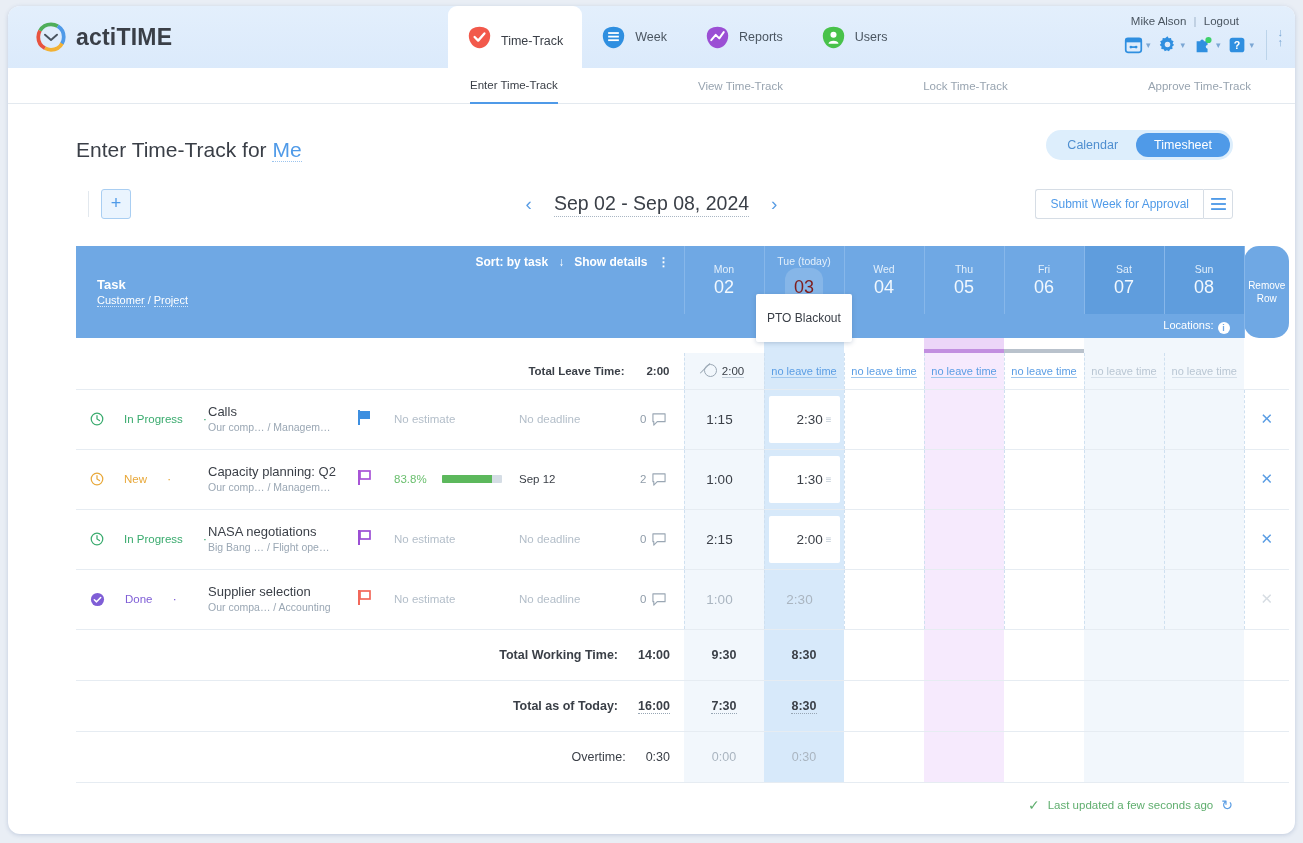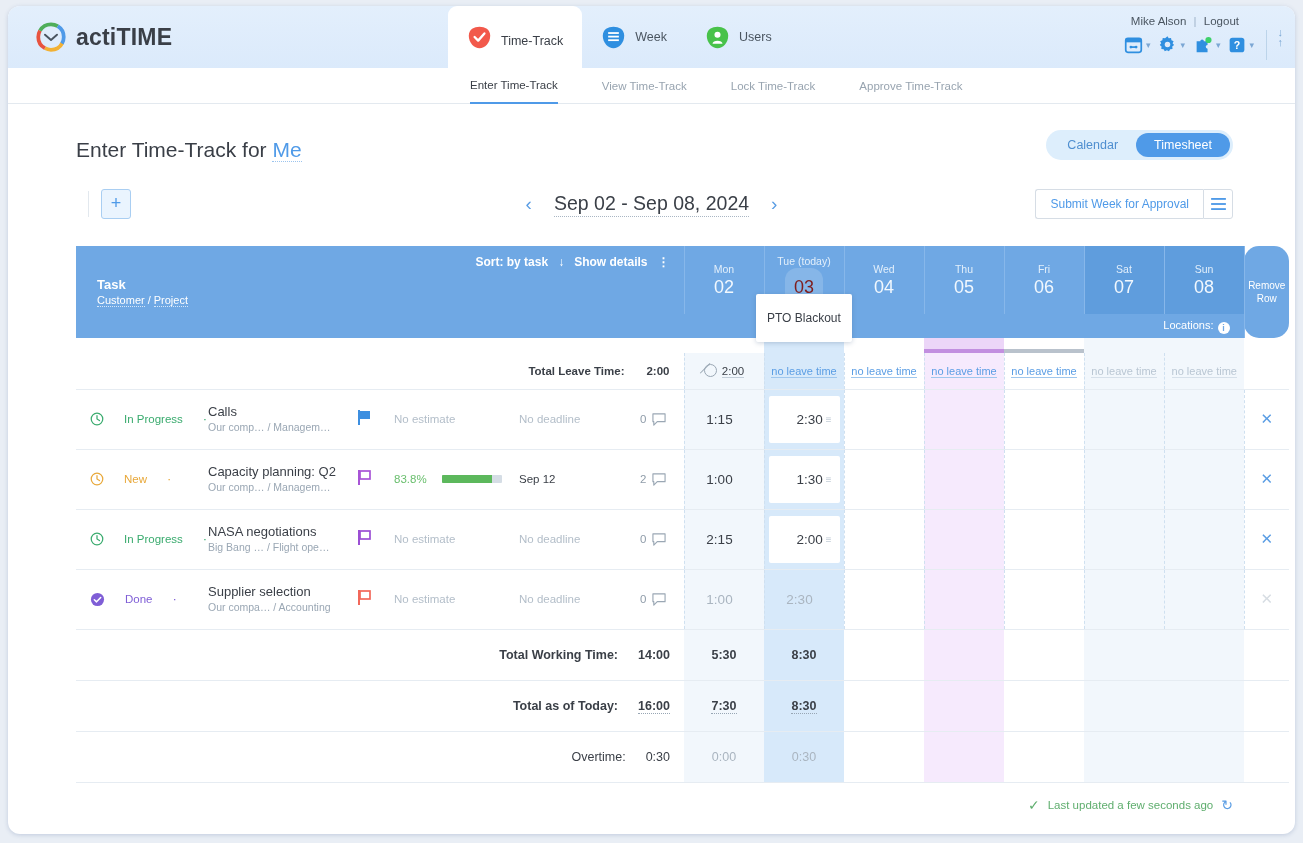--- a/index.html
+++ b/index.html
@@ -74,20 +74,21 @@
     display: flex; flex-direction: column; align-items: center;
     color: #7ba7d4; font-size: 11px; line-height: 10px; cursor: pointer;
   }
 
   
   .subnav {
     height: 36px;
     border-bottom: 1px solid #e3e9ef;
     display: flex; align-items: center;
     padding-left: 462px;
+    justify-content: space-between;
   }
   .subnav-item {
     font-size: 11.5px; color: #98a4b0;
     margin-right: 44px; cursor: pointer;
     height: 36px; display: flex; align-items: center;
     white-space: nowrap;
   }
   .subnav-item.active {
     color: #3a3f47;
     border-bottom: 2px solid #4f9ae8;
@@ -375,20 +376,27 @@
         <span class="tab-label">Time-Track</span>
       </div>
       <div class="nav-tab">
         <svg class="tab-ico" viewBox="0 0 28 28">
           <path d="M14 2 C20 2 26 5 26 12 C26 20 20 26 14 26 C8 26 2 20 2 12 C2 5 8 2 14 2 Z" fill="#2f8fe0"></path>
           <rect x="8" y="8" width="12" height="2" fill="#fff"></rect>
           <rect x="8" y="12" width="12" height="2" fill="#fff"></rect>
           <rect x="8" y="16" width="12" height="2" fill="#fff"></rect>
         </svg>
         <span class="tab-label">Week</span>
+      </div>
+      <div class="nav-tab">
+        <svg class="tab-ico" viewBox="0 0 28 28">
+          <path d="M14 2 C20 2 26 5 26 12 C26 20 20 26 14 26 C8 26 2 20 2 12 C2 5 8 2 14 2 Z" fill="#9b4fd4"></path>
+          <path d="M7 17 L12 11 L16 15 L21 8" fill="none" stroke="#fff" stroke-width="2.2" stroke-linecap="round" stroke-linejoin="round"></path>
+        </svg>
+        <span class="tab-label">Reports</span>
       </div>
       <div class="nav-tab">
         <svg class="tab-ico" viewBox="0 0 28 28">
           <path d="M14 2 C20 2 26 5 26 12 C26 20 20 26 14 26 C8 26 2 20 2 12 C2 5 8 2 14 2 Z" fill="#48c24a"></path>
           <circle cx="14" cy="11" r="3.4" fill="#fff"></circle>
           <path d="M8.4 21 C8.4 16.6 19.6 16.6 19.6 21 Z" fill="#fff"></path>
         </svg>
         <span class="tab-label">Users</span>
       </div>
     </div>
@@ -824,21 +832,21 @@
             <td class="daycell"></td>
             <td class="daycell col-week"></td>
             <td class="daycell col-week"></td>
             <td class="rmcell"><span class="xbtn dim">✕</span></td>
           </tr>
 
           <tr class="totrow twt">
             <td class="tot-label">
               <b>Total Working Time:</b><span class="v bold">14:00</span>
             </td>
-            <td class="tot-v bold col-week">5:30</td>
+            <td class="tot-v bold col-week">9:30</td>
             <td class="tot-v bold col-today">8:30</td>
             <td class="tot-v"></td>
             <td class="tot-v col-thu"></td>
             <td class="tot-v"></td>
             <td class="tot-v col-week"></td>
             <td class="tot-v col-week"></td>
             <td></td>
           </tr>
 
           <tr class="totrow tat">

